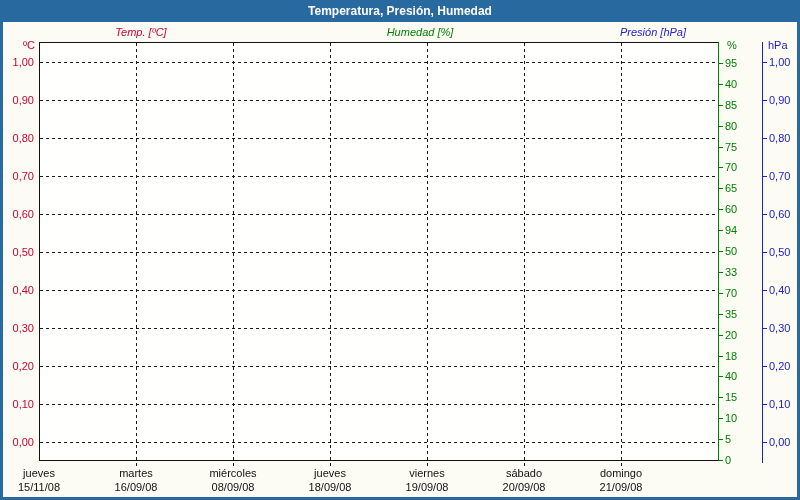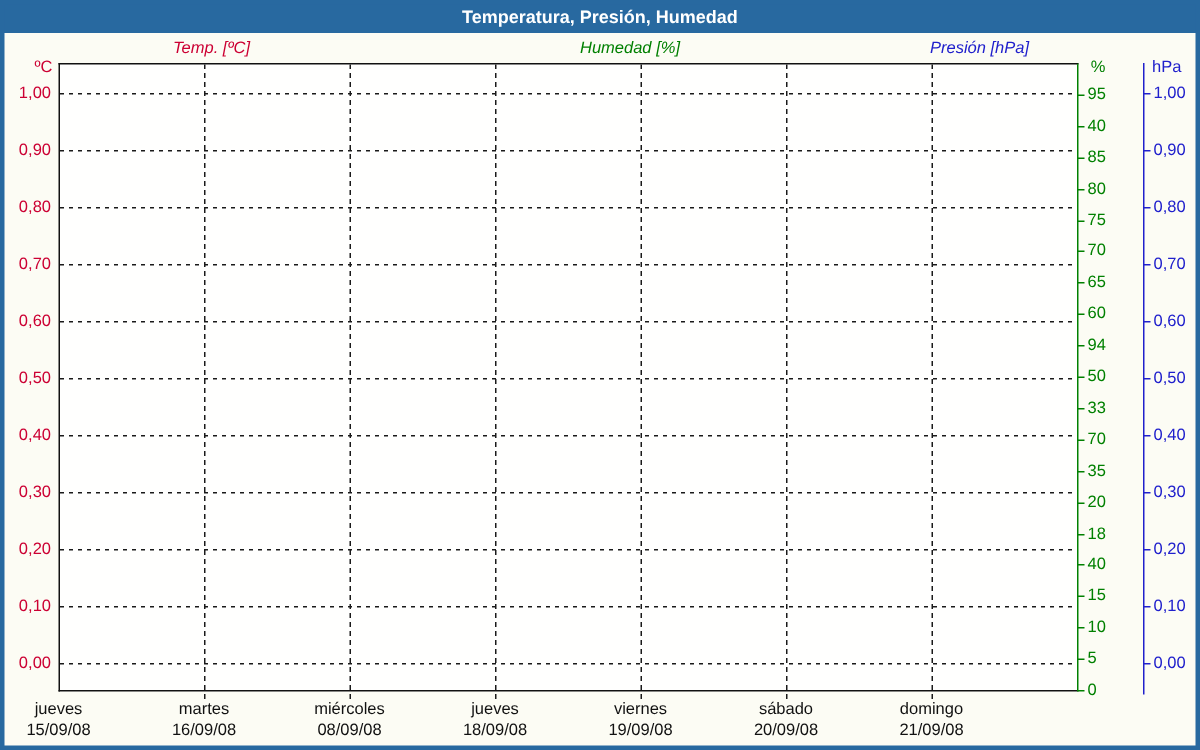--- a/index.html
+++ b/index.html
@@ -193,21 +193,21 @@
       <div class="press-tick-label" style="--i: 7;">0,30</div>
       <div class="press-tick-label" style="--i: 8;">0,20</div>
       <div class="press-tick-label" style="--i: 9;">0,10</div>
       <div class="press-tick-label" style="--i: 10;">0,00</div>
     </div>
 
   <div>
 
       <div class="day-label" style="--i: 0;">
         <div>jueves</div>
-        <div>15/09/08</div>
+        <div>15/11/08</div>
       </div>
 
       <div class="day-label" style="--i: 1;">
         <div>martes</div>
         <div>16/09/08</div>
       </div>
 
       <div class="day-label" style="--i: 2;">
         <div>miércoles</div>
         <div>08/09/08</div>

